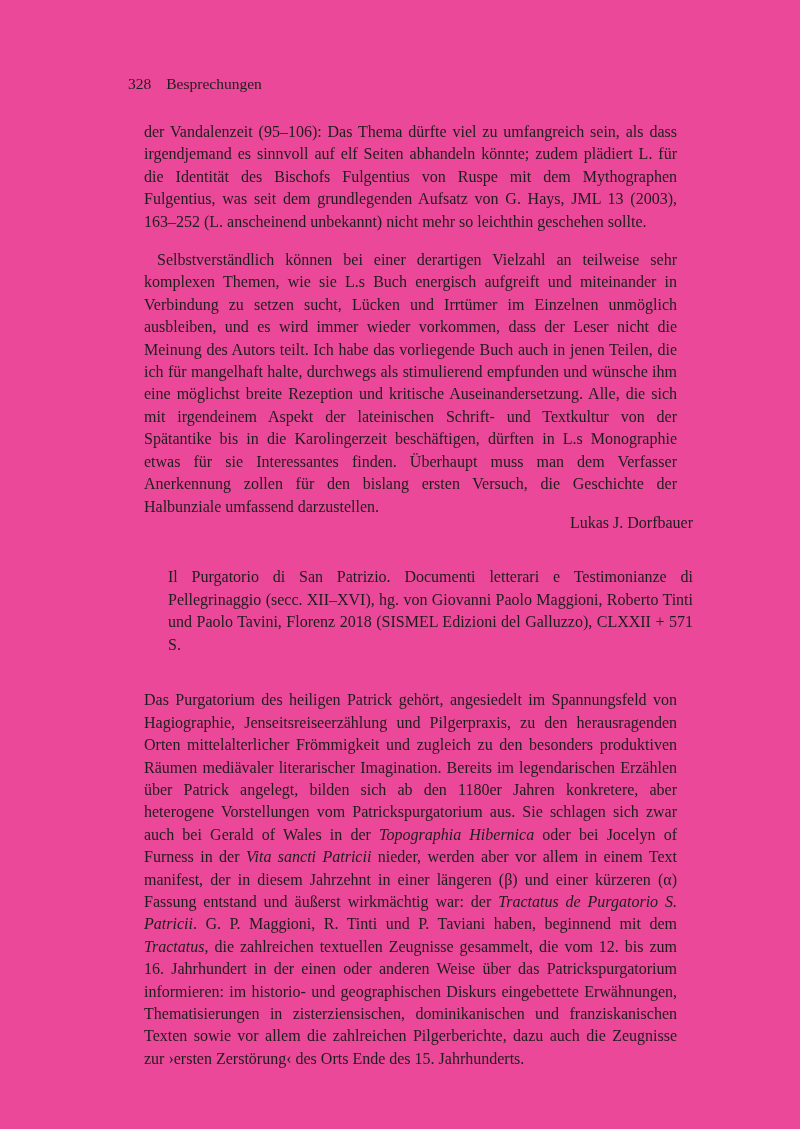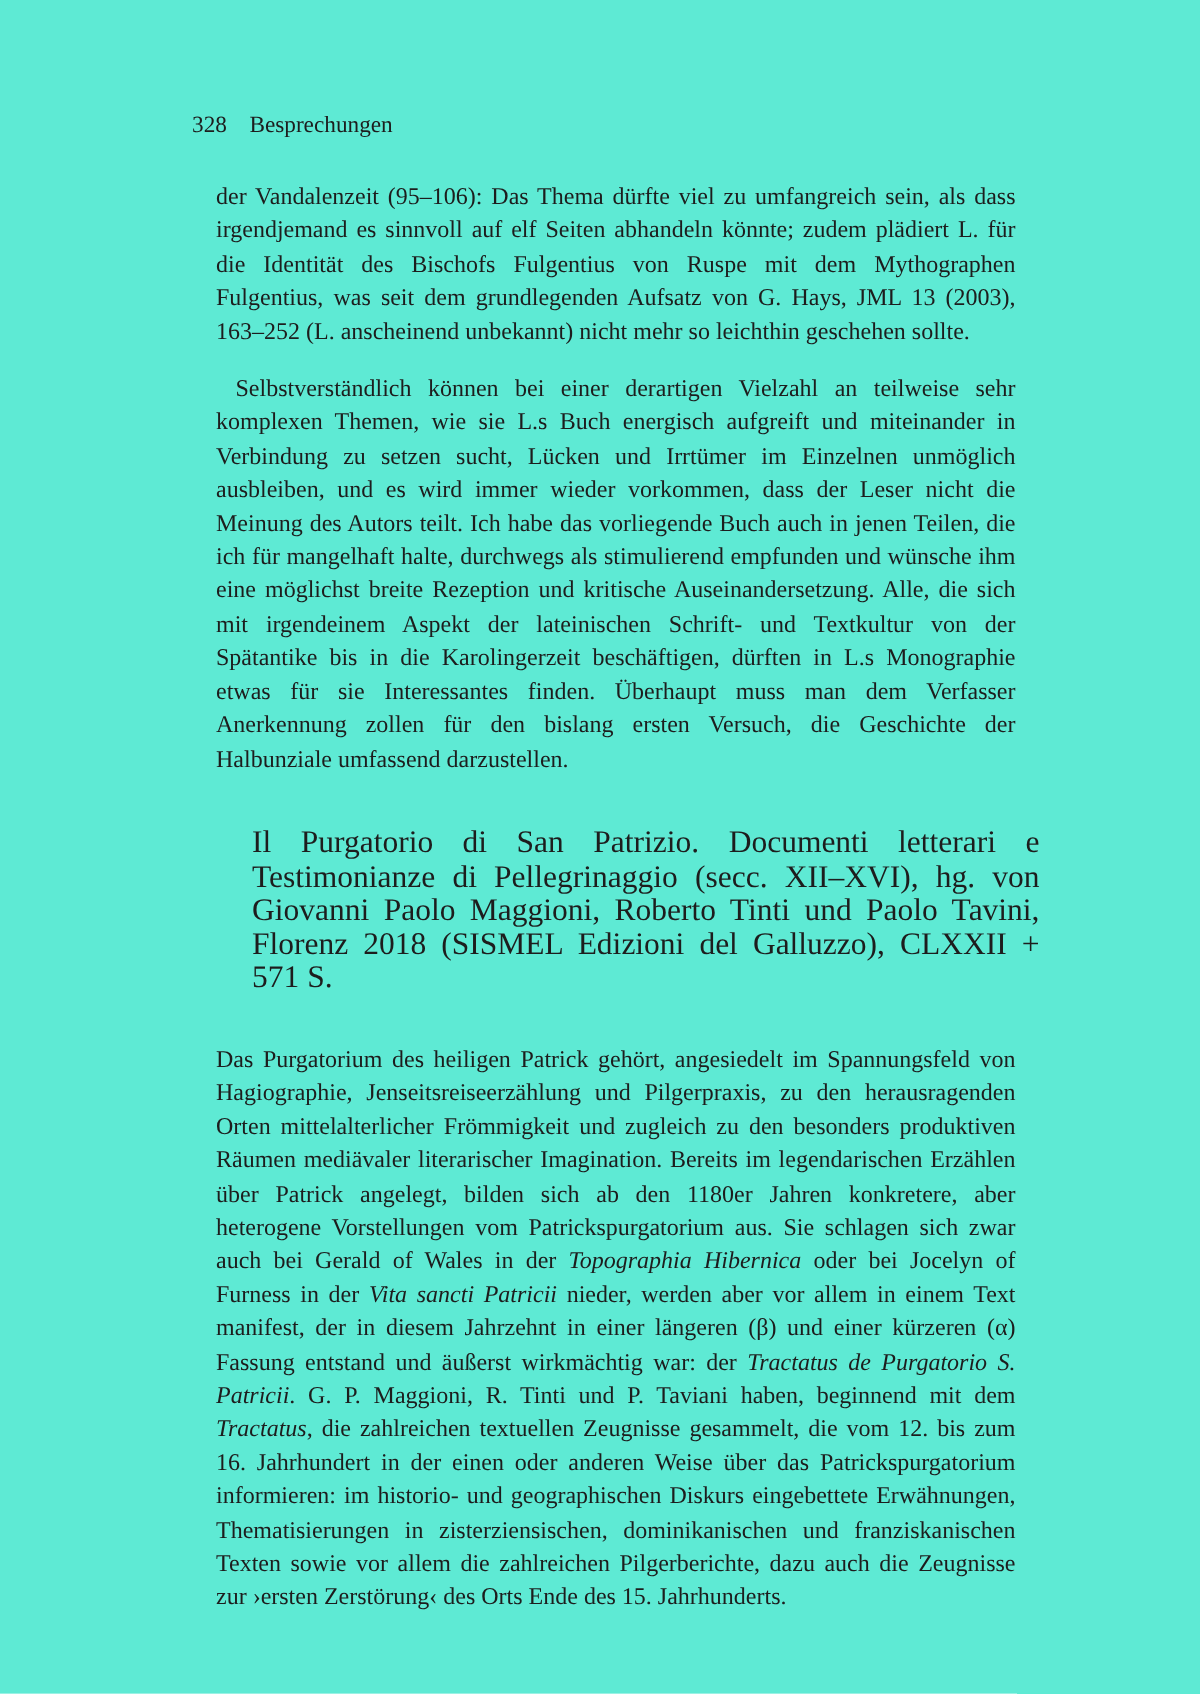--- a/index.html
+++ b/index.html
@@ -5,21 +5,21 @@
 <style>
   * { box-sizing: border-box; }
   html, body { margin: 0; padding: 0; }
   body { background: #ffffff; }
 
   .page {
     position: relative;
     width: 800px;
     height: 1129px;
     margin: 0 auto;
-    background: #5eead4;
+    background: #ec4899;
     overflow: hidden;
     font-family: "Liberation Serif", "DejaVu Serif", serif;
     color: #1d1d1d;
   }
 
   .inner {
     padding: 74px 107px 0 128px; 
   }
 
   .running-head {
@@ -41,21 +41,21 @@
 
   .signature {
     font-size: 16px;
     line-height: 22.4px;
     text-align: right;
     margin-top: -22.4px; 
   }
 
   .citation {
     margin: 32px 0 33px 40px;
-    font-size: 21px;
+    font-size: 16px;
     line-height: 22.6px;
     text-align: justify;
     hyphens: auto;
     -webkit-hyphens: auto;
   }
 
   i { font-style: italic; }
 </style>
 </head>
 <body>
@@ -64,19 +64,20 @@
   <div class="inner">
 
     <div class="running-head">
       <span class="pagenum">328</span><span>Besprechungen</span>
     </div>
 
     <p class="para" lang="de"><span>der Vandalenzeit (95–106): Das Thema dürfte viel zu umfangreich sein, als dass irgendjemand es sinnvoll auf elf Seiten abhandeln könnte; zudem plädiert L. für die Identität des Bischofs Fulgentius von Ruspe mit dem Mythographen Fulgentius, was seit dem grundlegenden Aufsatz von G. Hays, JML 13 (2003), 163–252 (L. anscheinend unbekannt) nicht mehr so leichthin geschehen sollte.</span></p>
 
     <p class="para indent" lang="de"><span>Selbstverständlich können bei einer derartigen Vielzahl an teilweise sehr komplexen Themen, wie sie L.s Buch energisch aufgreift und miteinander in Verbindung zu setzen sucht, Lücken und Irrtümer im Einzelnen unmöglich ausbleiben, und es wird immer wieder vorkommen, dass der Leser nicht die Meinung des Autors teilt. Ich habe das vorliegende Buch auch in jenen Teilen, die ich für mangelhaft halte, durchwegs als stimulierend empfunden und wünsche ihm eine möglichst breite Rezeption und kritische Auseinandersetzung. Alle, die sich mit irgendeinem Aspekt der lateinischen Schrift- und Textkultur von der Spätantike bis in die Karolingerzeit beschäftigen, dürften in L.s Monographie etwas für sie Interessantes finden. Überhaupt muss man dem Verfasser Anerkennung zollen für den bislang ersten Versuch, die Geschichte der Halbunziale umfassend darzustellen.</span></p>
 
+    <div class="signature">Lukas J. Dorfbauer</div>
 
     <div class="citation" lang="de"><span>Il Purgatorio di San Patrizio. Documenti letterari e Testimonianze di Pellegrinaggio (secc. XII–XVI), hg. von Giovanni Paolo Maggioni, Roberto Tinti und Paolo Tavini, Florenz 2018 (SISMEL Edizioni del Galluzzo), CLXXII + 571 S.</span></div>
 
     <p class="para" lang="de"><span>Das Purgatorium des heiligen Patrick gehört, angesiedelt im Spannungsfeld von Hagiographie, Jenseitsreiseerzählung und Pilgerpraxis, zu den herausragenden Orten mittelalterlicher Frömmigkeit und zugleich zu den besonders produktiven Räumen mediävaler literarischer Imagination. Bereits im legendarischen Erzählen über Patrick angelegt, bilden sich ab den 1180er Jahren konkretere, aber heterogene Vorstellungen vom Patrickspurgatorium aus. Sie schlagen sich zwar auch bei Gerald of Wales in der </span><i>Topographia Hibernica</i><span> oder bei Jocelyn of Furness in der </span><i>Vita sancti Patricii</i><span> nieder, werden aber vor allem in einem Text manifest, der in diesem Jahrzehnt in einer längeren (β) und einer kürzeren (α) Fassung entstand und äußerst wirkmächtig war: der </span><i>Tractatus de Purgatorio S. Patricii</i><span>. G. P. Maggioni, R. Tinti und P. Taviani haben, beginnend mit dem </span><i>Tractatus</i><span>, die zahlreichen textuellen Zeugnisse gesammelt, die vom 12. bis zum 16. Jahrhundert in der einen oder anderen Weise über das Patrickspurgatorium informieren: im historio- und geographischen Diskurs eingebettete Erwähnungen, Thematisierungen in zisterziensischen, dominikanischen und franziskanischen Texten sowie vor allem die zahlreichen Pilgerberichte, dazu auch die Zeugnisse zur ›ersten Zerstörung‹ des Orts Ende des 15. Jahrhunderts.</span></p>
 
   </div>
 </div>
 
 </body></html>

